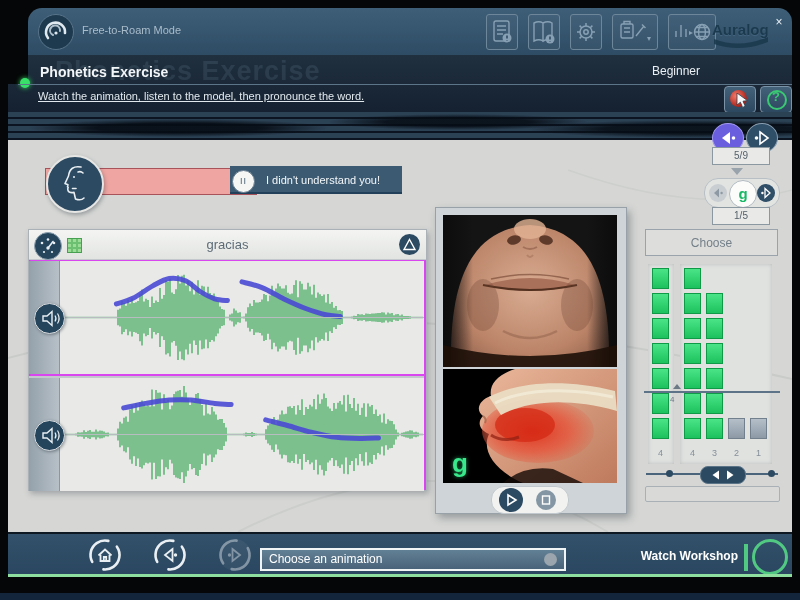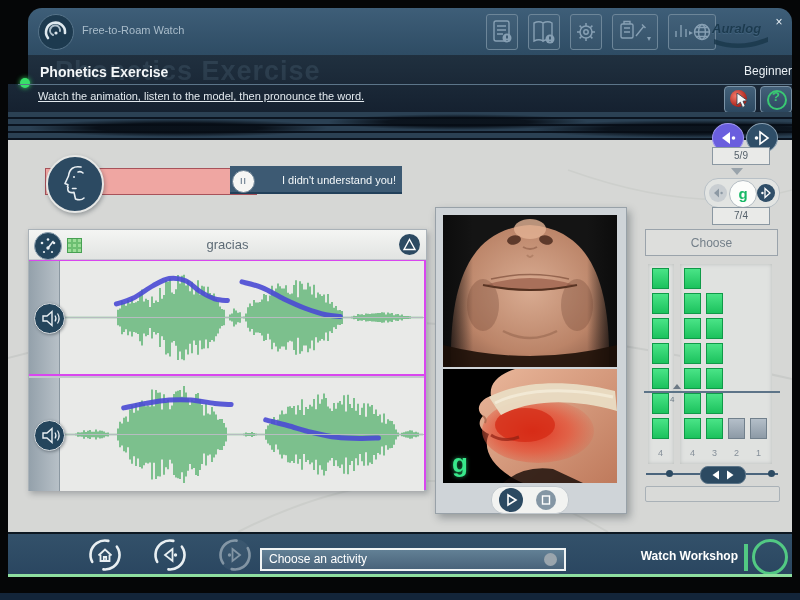--- a/index.html
+++ b/index.html
@@ -10,38 +10,38 @@
   
   #titlebar{left:28px;top:8px;width:764px;height:47px;border-radius:14px 14px 0 0;
     background:linear-gradient(#3e5e78,#2e4c64);}
   #app-logo{left:10px;top:6px;width:34px;height:34px;border-radius:50%;background:#1d3a4f;
     border:1px solid #577智48a;border:1px solid #57748a;}
   #mode-label{left:54px;top:16px;font-size:11px;color:#a9bcca;}
   .tb-btn{top:6px;height:34px;background:rgba(255,255,255,0.03);border:1px solid #6d8699;
     border-radius:3px;}
   #tb1{left:458px;width:30px;} #tb2{left:500px;width:30px;} #tb3{left:542px;width:30px;}
   #tb4{left:584px;width:44px;} #tb5{left:640px;width:46px;}
-  #brand{left:684px;top:13px;width:58px;font-size:13px;font-weight:bold;font-style:italic;
+  #brand{left:684px;top:13px;width:58px;font-size:15px;font-weight:bold;
     color:#1c3a4e;text-shadow:0 1px 1px rgba(120,160,190,0.25);}
   #brand-swoosh{left:684px;top:28px;}
   #close-btn{left:744px;top:8px;width:14px;height:14px;color:#e9f1f6;font-size:12px;
     line-height:13px;text-align:center;cursor:default;}
 
   
   #header{left:8px;top:55px;width:784px;height:57px;
     background:linear-gradient(#20303f,#152130);}
   #corner-notch{left:0;top:0;width:20px;height:29px;background:#050607;}
   #watermark{left:47px;top:1px;font-size:27px;font-weight:bold;letter-spacing:1px;
     color:rgba(150,185,210,0.13);white-space:nowrap;}
   #status-dot{left:12px;top:23px;width:10px;height:10px;border-radius:50%;background:#38e06a;
     box-shadow:0 0 5px #38e06a;}
   #page-title{left:32px;top:9px;font-size:14px;font-weight:bold;color:#f3f6f8;}
   #header-line{left:10px;top:29px;width:774px;height:1px;background:#5c7589;}
   #instruction{left:30px;top:35px;font-size:11px;color:#e2e9ee;text-decoration:underline;}
-  #level-label{left:644px;top:9px;width:140px;text-align:right;font-size:12px;color:#eaf0f4;}
+  #level-label{left:644px;top:9px;width:140px;font-size:12px;color:#eaf0f4;}
   .hdr-btn{top:31px;width:30px;height:25px;border-radius:4px;border:1px solid #7b93a6;
     background:linear-gradient(#44617a,#2c4860);}
   #record-btn{left:716px;} #help-btn{left:752px;}
   #record-dot{left:5px;top:3px;width:17px;height:17px;border-radius:50%;
     background:radial-gradient(circle at 35% 35%,#f4796a,#a51d15 75%);}
   #help-glyph{left:0;top:2px;width:30px;text-align:center;font-size:13px;font-weight:bold;color:#3ac873;}
   #help-ring{left:6px;top:3px;width:16px;height:16px;border:2px solid #3ac873;border-radius:50%;}
 
   
   #stripes{left:8px;top:112px;width:784px;height:28px;
@@ -51,21 +51,21 @@
       radial-gradient(170px 9px at 690px 17px, rgba(6,12,20,.85) 55%, transparent 100%),
       repeating-linear-gradient(180deg,#2b4154 0 5px,#0b1420 5px 7px);}
 
   
   #content{left:8px;top:140px;width:784px;height:392px;background:#d6d7d5;}
 
   
   #pink-bar{left:45px;top:168px;width:210px;height:25px;background:#efa6a2;border:1px solid #a8525a;}
   #speech-bar{left:230px;top:166px;width:172px;height:28px;background:#3d5a73;
     border-bottom:2px solid #22405a;color:#f3f7f9;font-size:11px;line-height:28px;
-    padding-left:52px;box-sizing:border-box;white-space:nowrap;}
+    padding-left:36px;box-sizing:border-box;white-space:nowrap;}
   #pause-btn{left:232px;top:170px;width:21px;height:21px;border-radius:50%;background:#f6f6f4;
     border:1px solid #647b8e;}
   .pause-sticks{position:absolute;left:7px;top:6px;width:8px;height:9px;
     color:#4a6176;font-size:9px;font-weight:normal;letter-spacing:1px;line-height:9px;}
   #face-bubble{left:46px;top:155px;width:54px;height:54px;border-radius:50%;background:#2c4a62;
     border:2px solid #e6e7e5;box-shadow:1px 2px 4px rgba(30,40,50,.35);}
 
   
   .ell-btn{width:30px;height:28px;border-radius:50%;}
   #prev-ex{left:712px;top:123px;background:#6a5ede;border:1px solid #a29af0;}
@@ -171,21 +171,21 @@
 <div id="stage">
 
   <div class="abs" id="titlebar">
     <div class="abs" id="app-logo">
       <svg width="34" height="34" viewBox="0 0 34 34">
         <path d="M9 23 A9.5 9.5 0 1 1 26 18" stroke="#dfe9ef" stroke-width="2.6" fill="none" stroke-linecap="round"></path>
         <path d="M14 20 A5 5 0 1 1 21 16" stroke="#aebfcb" stroke-width="2" fill="none" stroke-linecap="round"></path>
         <circle cx="17" cy="18" r="1.6" fill="#dfe9ef"></circle>
       </svg>
     </div>
-    <div class="abs" id="mode-label">Free-to-Roam Watch</div>
+    <div class="abs" id="mode-label">Free-to-Roam Mode</div>
 
     <div class="abs tb-btn" id="tb1">
       <svg width="30" height="34" viewBox="0 0 30 34" stroke="#87a0b4" fill="none" stroke-width="1.4">
         <rect x="7" y="6" width="15" height="20" rx="2"></rect>
         <path d="M10 11h9M10 15h9M10 19h6"></path>
         <circle cx="20" cy="23" r="4.5" fill="#87a0b4" stroke="none"></circle>
         <path d="M20 20.5v3M20 25v.6" stroke="#2e4c64" stroke-width="1.6"></path>
       </svg>
     </div>
     <div class="abs tb-btn" id="tb2">
@@ -301,21 +301,21 @@
       </svg>
     </div>
     <div class="abs" id="letter-circle">g</div>
     <div class="abs" id="next-letter">
       <svg width="18" height="18" viewBox="0 0 18 18">
         <circle cx="5.4" cy="9" r="1.2" fill="#fff"></circle>
           <path d="M8 4.5 L13 9 L8 13.5 Z" fill="none" stroke="#fff" stroke-width="1.3"></path>
       </svg>
     </div>
   </div>
-  <div class="abs counter" id="counter-letter">7/4</div>
+  <div class="abs counter" id="counter-letter">1/5</div>
 
   <div class="abs" id="word-panel">
     <div class="abs" id="wp-header">
       <div class="abs" id="gauge-btn">
         <svg width="26" height="26" viewBox="0 0 26 26">
           <g fill="#e8eef2">
             <circle cx="7" cy="10" r="1.3"></circle>
               <circle cx="13" cy="6.5" r="1.3"></circle>
               <circle cx="19" cy="10" r="1.3"></circle>
             <circle cx="9" cy="19" r="1.1"></circle>
@@ -546,21 +546,21 @@
         <circle cx="19" cy="19" r="16" fill="rgba(255,255,255,0.10)" stroke="none"></circle>
         <circle cx="19" cy="19" r="14.5" fill="none" stroke="#e9eff2" stroke-width="2.6" stroke-dasharray="33 14 33 11" transform="rotate(145 19 19)" stroke-linecap="round"></circle>
         <g>
           <path d="M16.5 13 L24 19 L16.5 25 Z" fill="none" stroke="#e9eff2" stroke-width="1.8"></path>
           <circle cx="13.5" cy="19" r="1.7" fill="#e9eff2"></circle>
         </g>
       </svg>
     </div>
 
     <div class="abs" id="activity-dd">
-      <span id="activity-label">Choose an activity</span>
+      <span id="activity-label">Choose an animation</span>
       <span id="dd-circle"></span>
     </div>
 
     <div class="abs" id="workshop-label">Watch Workshop</div>
     <div class="abs" id="workshop-bar"></div>
     <div class="abs" id="workshop-circle"></div>
   </div>
 
   <div class="abs" id="greenline"></div>
   <div class="abs" id="bottom-strip"></div>

